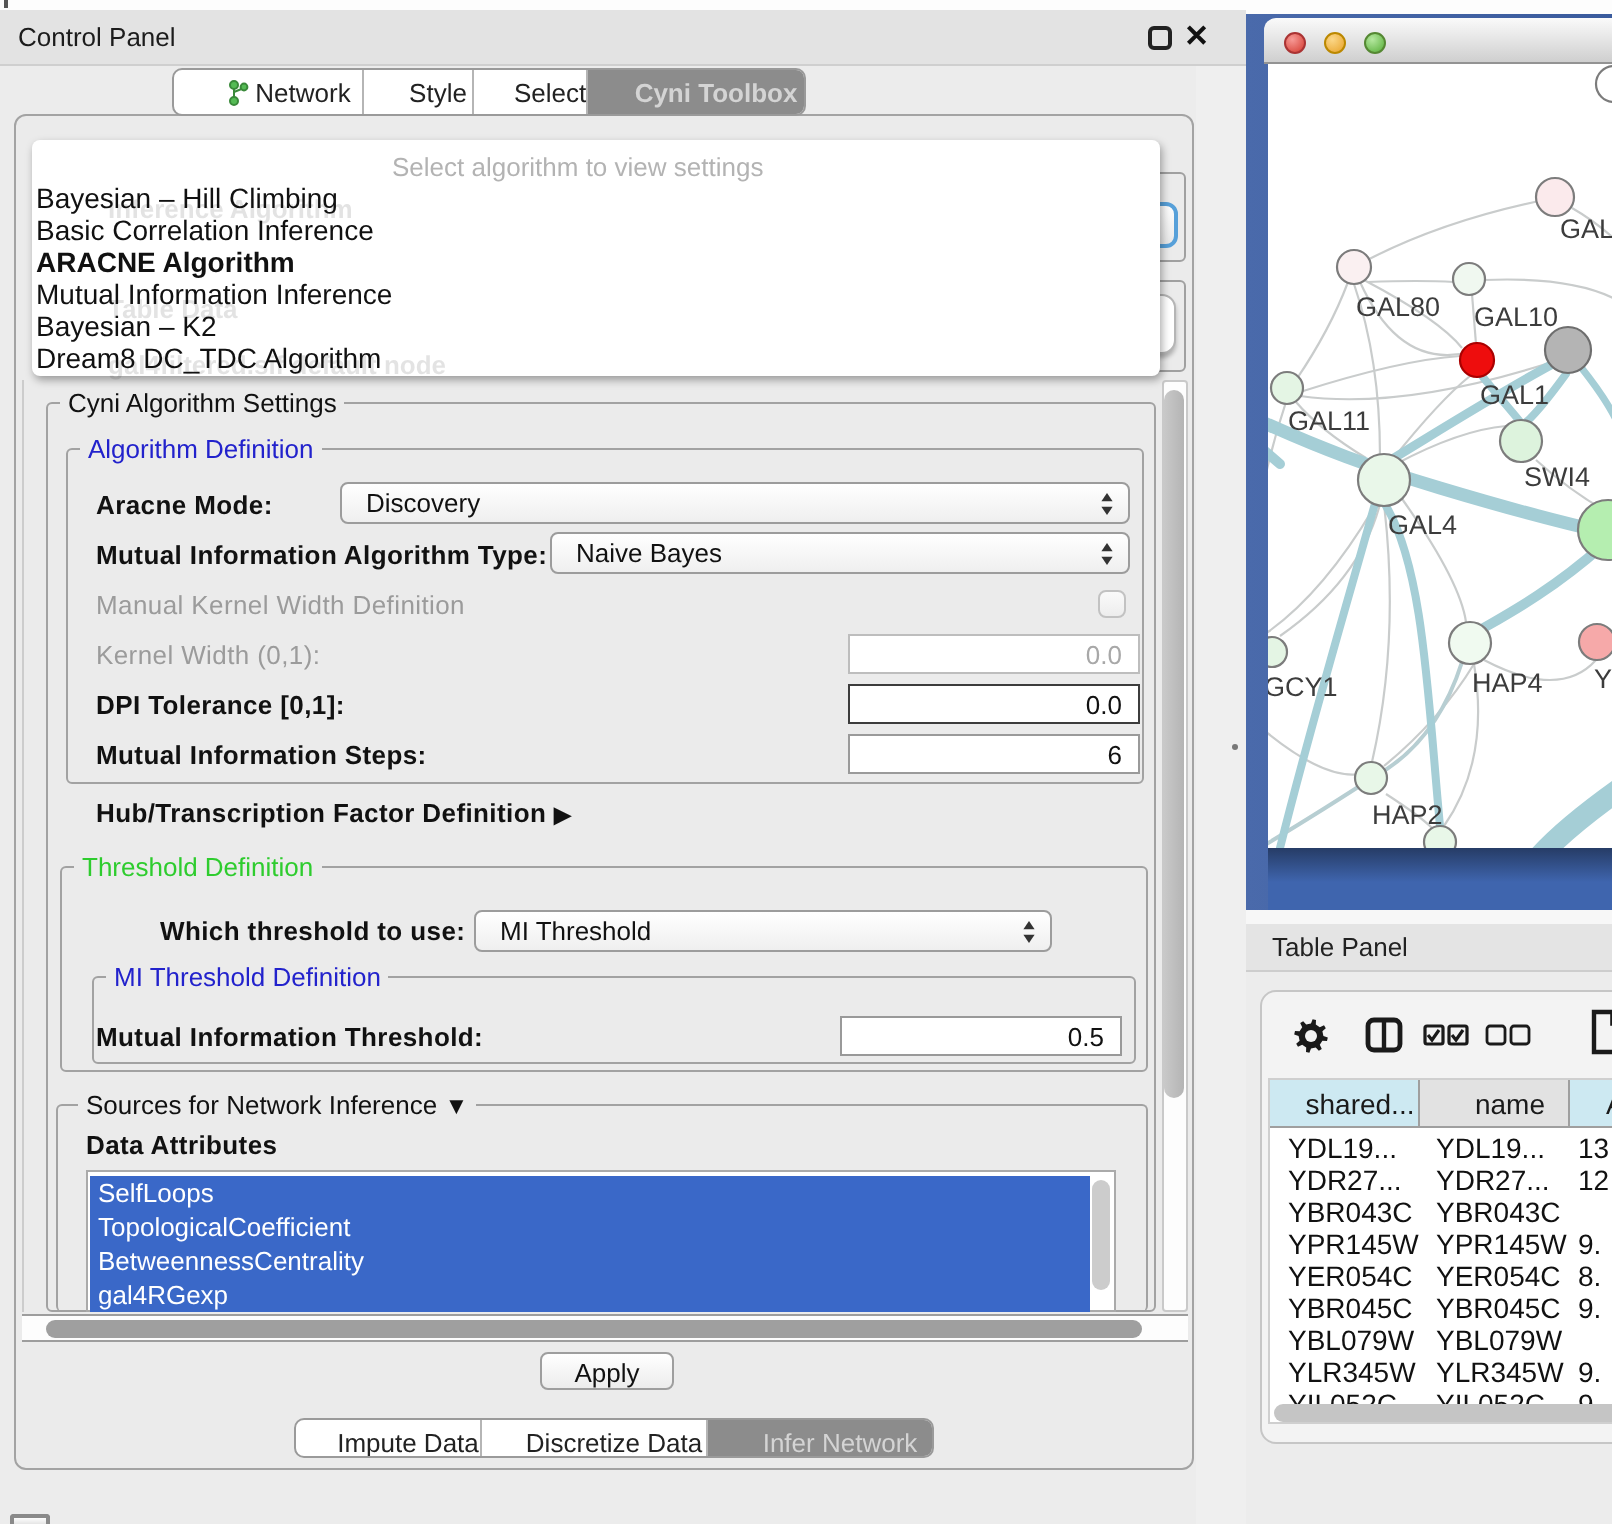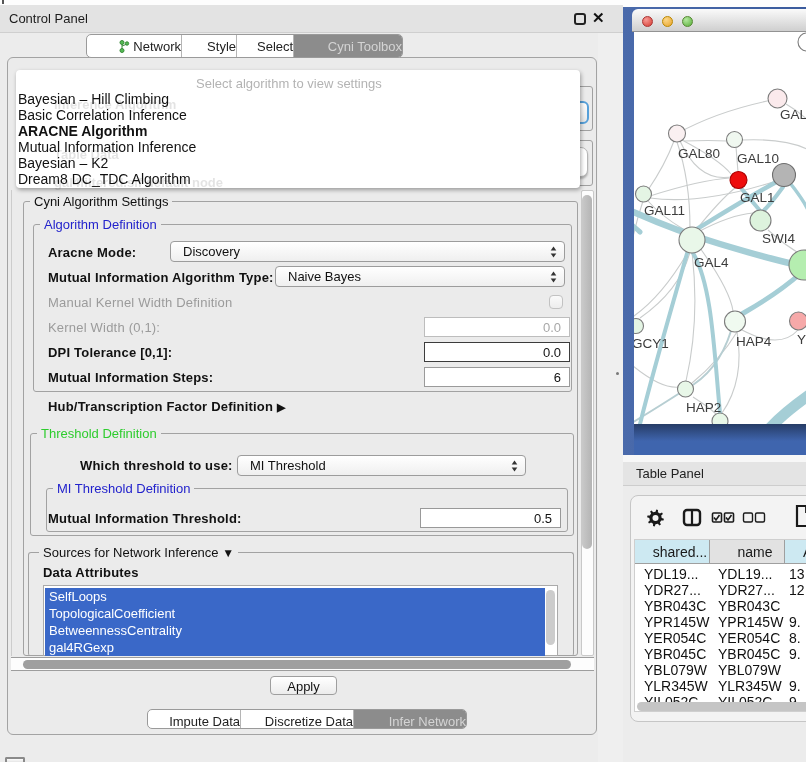--- a/index.html
+++ b/index.html
@@ -10,21 +10,21 @@
 #topstrip { left:0; top:0; width:623px; height:5px; background:#fdfdfd; }
 #cpbar { left:0; top:5px; width:623px; height:28px; background:#e3e3e3; border-bottom:1px solid #cfcfcf; }
 #cpbar .title { position:absolute; left:9px; top:6px; font-size:13px; color:#1c1c1c; }
 #floatbtn { left:574px; top:13px; width:12px; height:12px; border:2px solid #222; border-radius:3px; }
 #closebtn { left:592px; top:9px; width:18px; height:18px; font-size:15px; font-weight:bold; color:#111; }
 
 #content { left:7px; top:57px; width:590px; height:678px; border:1px solid #a3a3a3; border-radius:6px; background:#ebebeb; }
 
 .tabbar { border:1px solid #9a9a9a; background:#fff; border-radius:5px; display:flex; overflow:hidden; }
 #toptabs { left:86px; top:34px; height:24px; }
-.tab { font-size:13px; color:#222; padding-top:4px; border-right:1px solid #b5b5b5; white-space:nowrap; text-align:right; flex:none;padding-left:20px; }
+.tab { font-size:13px; color:#222; padding-top:4px; border-right:1px solid #b5b5b5; white-space:nowrap; text-align:center; flex:none;padding-left:20px; }
 .tab:last-child { border-right:none; }
 .tab.sel { background:#8c8c8c; color:#d4d4d4; }
 
 .frag { border:1px solid #a0a0a0; }
 
 #vtrack { left:581px; top:190px; width:13px; height:466px; background:#fdfdfd; border:1px solid #c9c9c9; border-radius:2px;}
 #vthumb { left:582px; top:195px; width:10px; height:354px; background:linear-gradient(90deg,#c9c9c9,#b4b4b4); border-radius:5px; }
 #htrack { left:11px; top:657px; width:583px; height:14px; background:#fdfdfd; border-top:1px solid #9d9d9d; border-bottom:1px solid #9d9d9d; }
 #hthumb { left:23px; top:660px; width:548px; height:9px; background:#9f9f9f; border-radius:5px; }
 
@@ -80,21 +80,21 @@
         <g stroke="#3a8a3a" stroke-width="1" fill="#55bb55">
           <line x1="4" y1="3" x2="4" y2="10"></line>
           <line x1="4" y1="6" x2="9" y2="4"></line>
           <circle cx="4" cy="2.5" r="2"></circle>
           <circle cx="9" cy="3.5" r="1.7"></circle>
           <circle cx="4" cy="10.5" r="2"></circle>
         </g>
       </svg>Network</div>
   <div class="tab" style="width:55px;">Style</div>
   <div class="tab" style="width:57px;">Select</div>
-  <div class="tab sel" style="width:108px;">Cyni Toolbox</div>
+  <div class="tab sel" style="width:108px;font-weight:bold;">Cyni Toolbox</div>
 </div>
 
 <div class="abs frag" style="left:30px;top:86px;width:563px;height:45px;border-radius:3px;"></div>
 <div class="abs" style="left:40px;top:101px;width:549px;height:23px;border:2px solid #57a0d9;border-radius:6px;background:linear-gradient(#fdfdfd,#e8e8e8);"></div>
 <div class="abs frag" style="left:30px;top:140px;width:563px;height:46px;border-radius:3px;"></div>
 <div class="abs" style="left:28px;top:147px;width:560px;height:30px;background:#fff;border:1px solid #b5b5b5;border-radius:7px;box-shadow:0 2px 2px rgba(0,0,0,0.25);"></div>
 
 <div class="abs" style="left:11px;top:190px;width:1px;height:466px;background:#cccccc;"></div>
 
 <div class="abs group" style="left:23px;top:201px;width:555px;height:455px;">

